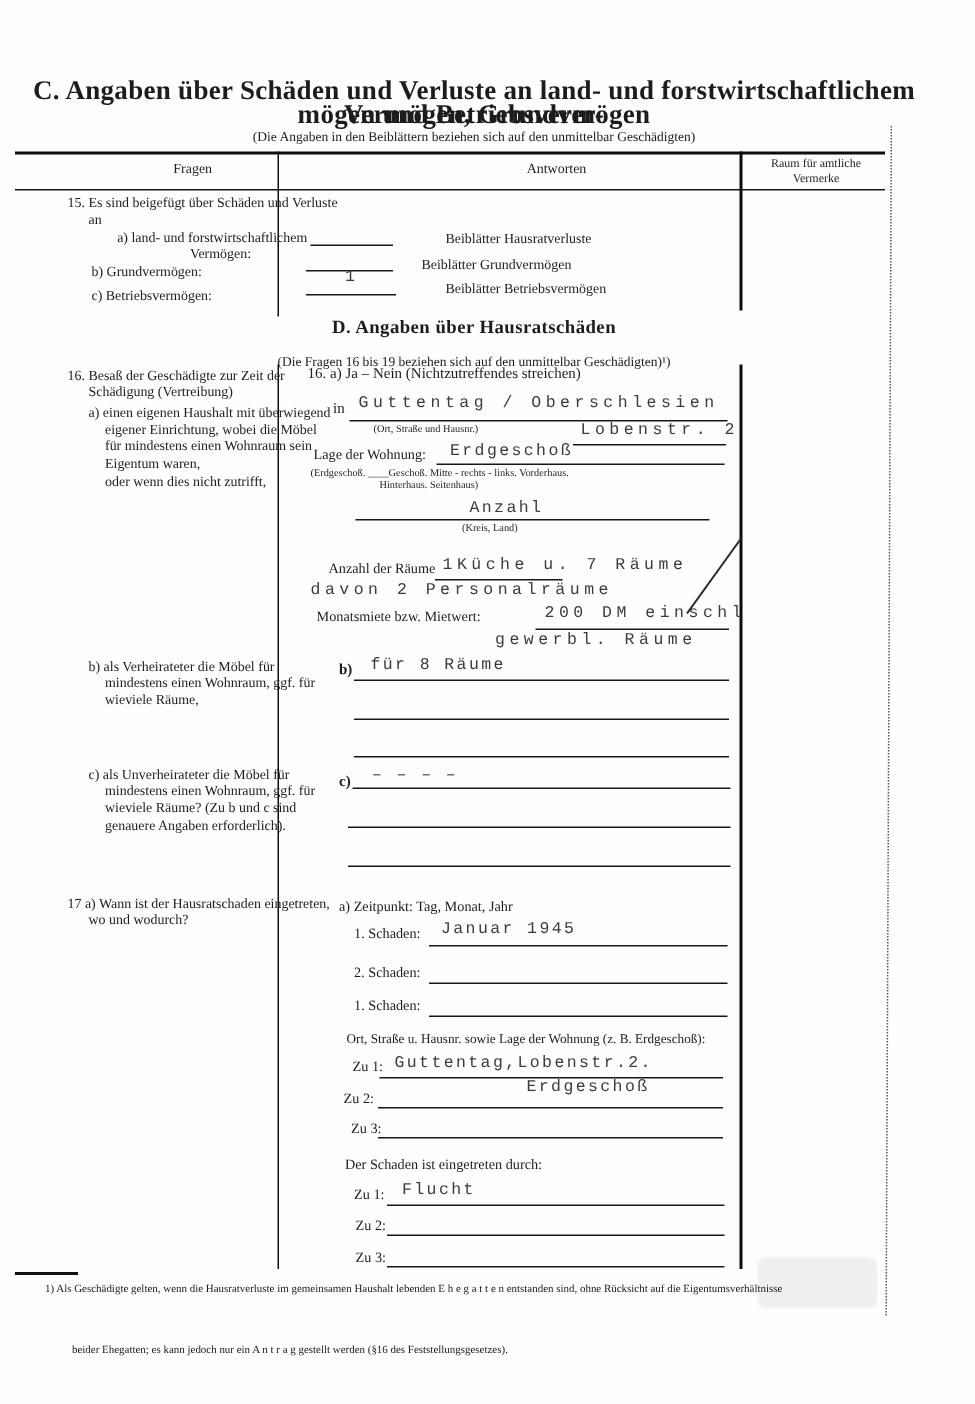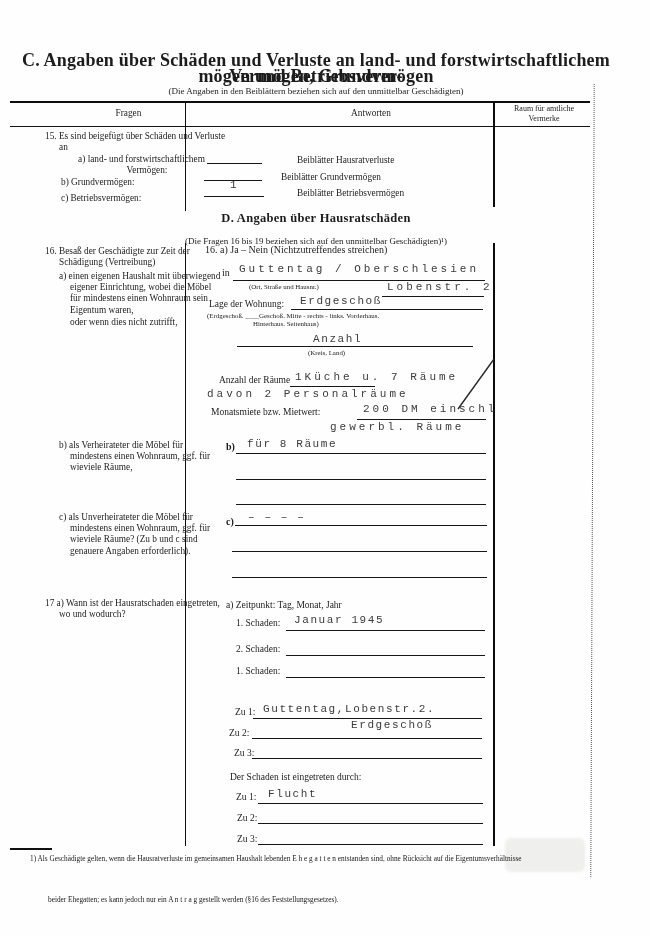--- a/index.html
+++ b/index.html
@@ -125,20 +125,21 @@
   <div class="abs" style="left:236px;top:618px;font-size:9.5px;">1. Schaden:</div>
   <div class="abs typed" style="left:294px;top:614px;">Januar 1945</div>
   <div class="abs uline" style="left:286px;top:630px;width:199px;"></div>
 
   <div class="abs" style="left:236px;top:644px;font-size:9.5px;">2. Schaden:</div>
   <div class="abs uline" style="left:286px;top:655px;width:199px;"></div>
 
   <div class="abs" style="left:236px;top:666px;font-size:9.5px;">1. Schaden:</div>
   <div class="abs uline" style="left:286px;top:677px;width:199px;"></div>
 
+  <div class="abs print-sm" style="left:231px;top:687px;width:260px;">Ort, Straße u. Hausnr. sowie Lage der Wohnung (z. B. Erdgeschoß):</div>
 
   <div class="abs" style="left:235px;top:707px;font-size:9.5px;">Zu 1:</div>
   <div class="abs typed" style="left:263px;top:703px;">Guttentag,Lobenstr.2.</div>
   <div class="abs uline" style="left:253px;top:718px;width:229px;"></div>
   <div class="abs typed" style="left:351px;top:719px;">Erdgeschoß</div>
 
   <div class="abs" style="left:229px;top:728px;font-size:9.5px;">Zu 2:</div>
   <div class="abs uline" style="left:252px;top:738px;width:230px;"></div>
 
   <div class="abs" style="left:234px;top:748px;font-size:9.5px;">Zu 3:</div>

